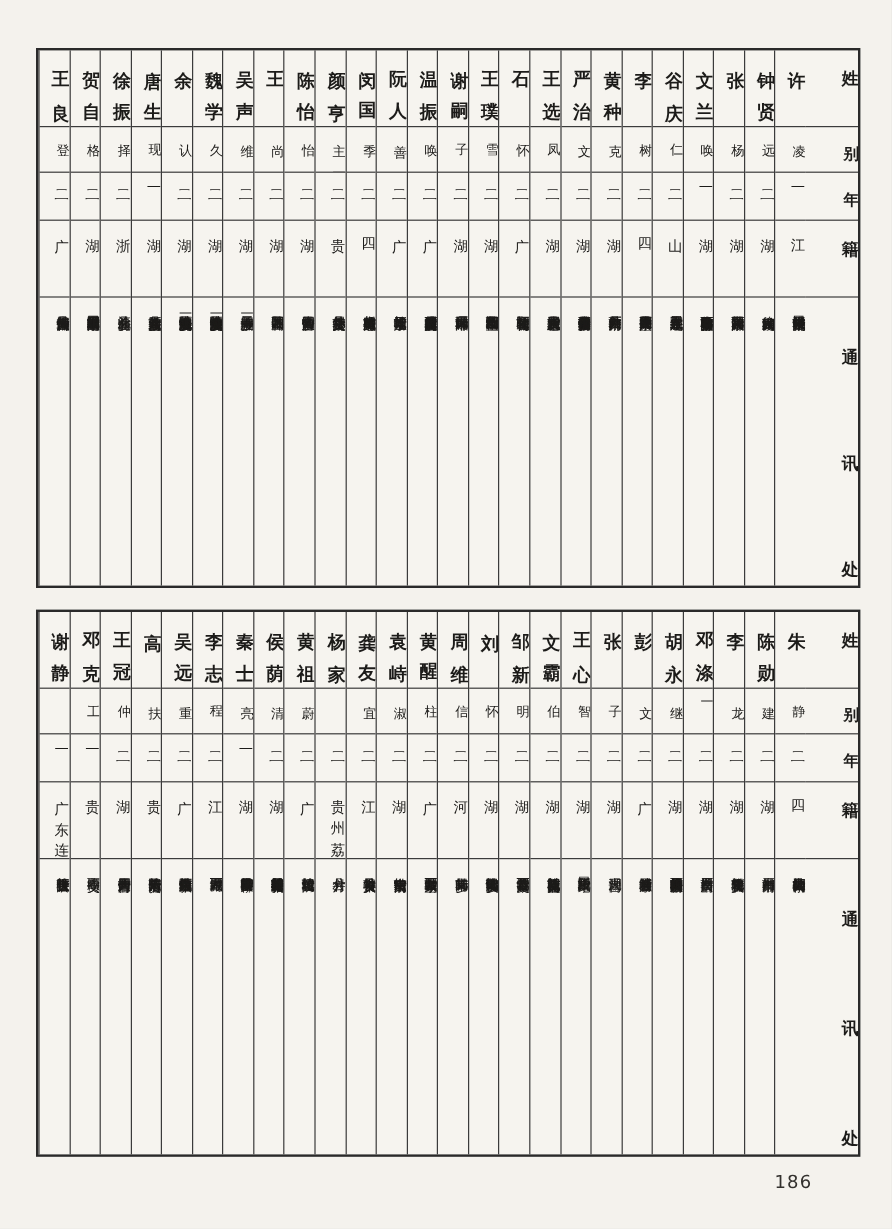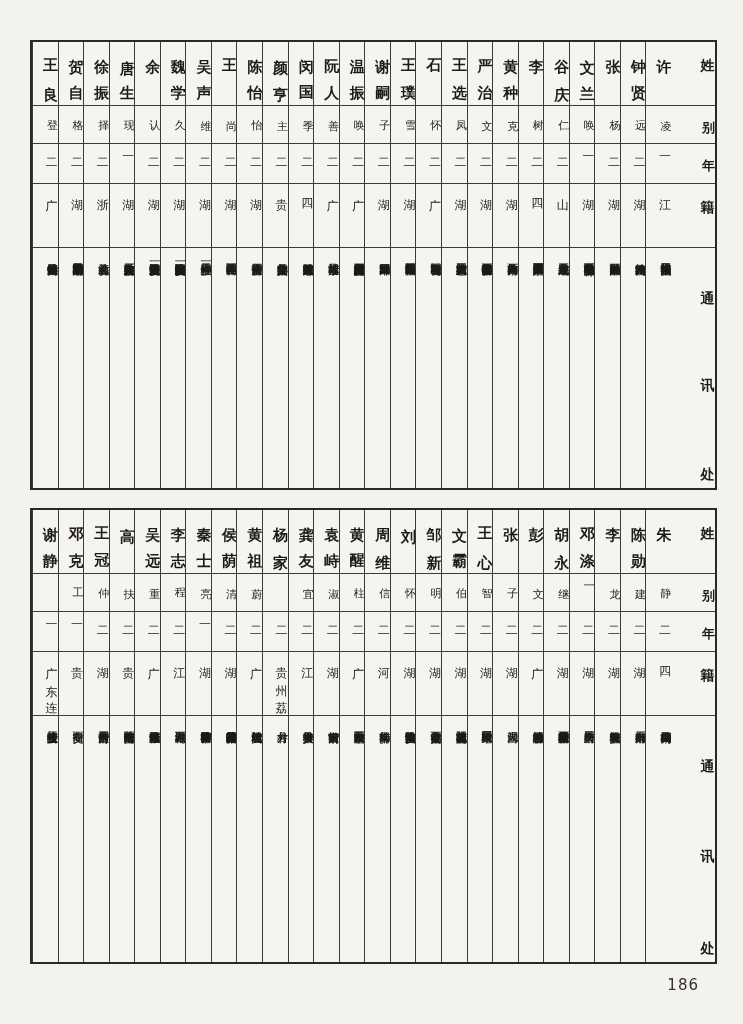--- a/index.html
+++ b/index.html
@@ -68,21 +68,21 @@
     padding: 7px 0;
   }
   .header-col .cell { font-weight: bold; font-size: 14px; letter-spacing: 2px; }
   .header-col .cell.c-alias { font-size: 13px; }
   .header-col .cell.c-age { font-size: 13px; }
   .header-col .cell.c-native { font-size: 14px; }
   .header-col .cell.c-addr { padding: 30px 0; text-align: justify; text-align-last: justify; font-size: 14px; }
 
   .page-number {
     position: absolute;
-    right: 44px;
+    right: 66px;
     top: 976px;
     font-size: 15px;
     color: #33312e;
     letter-spacing: 1px;
   }
 </style>
 </head>
 <body>
 
 <div class="page">

